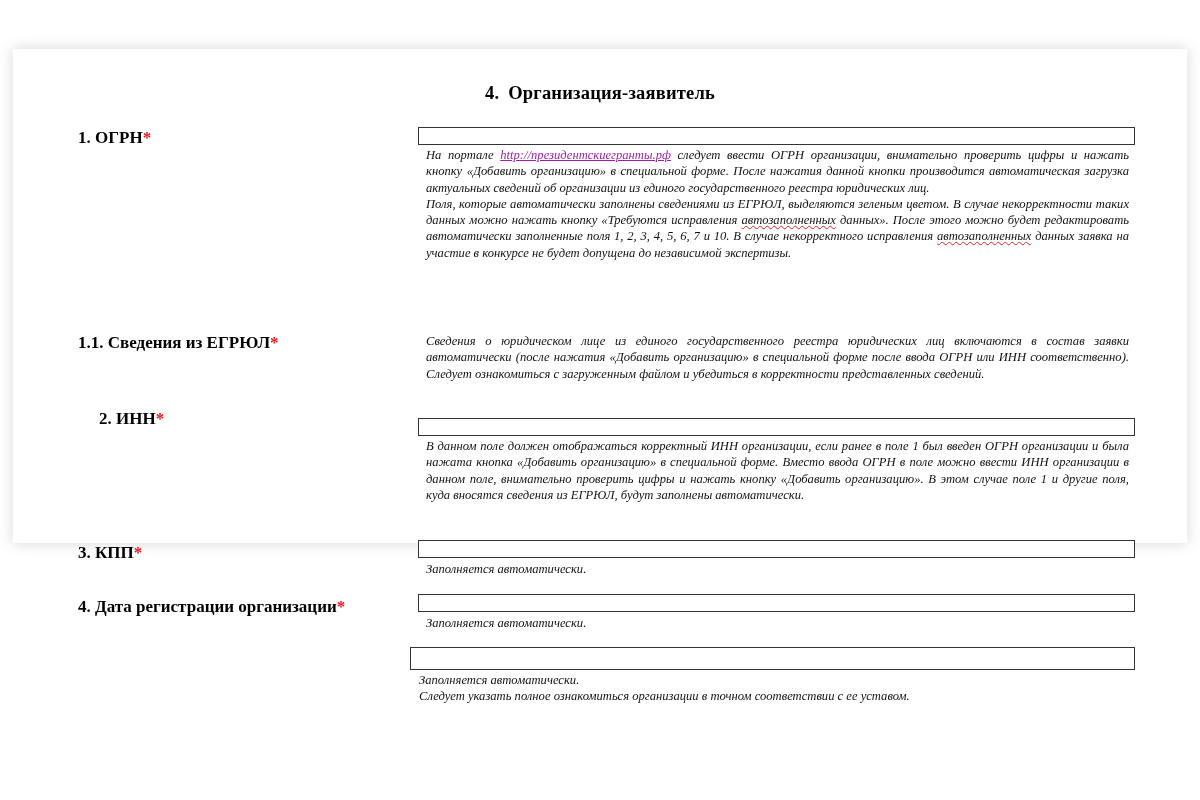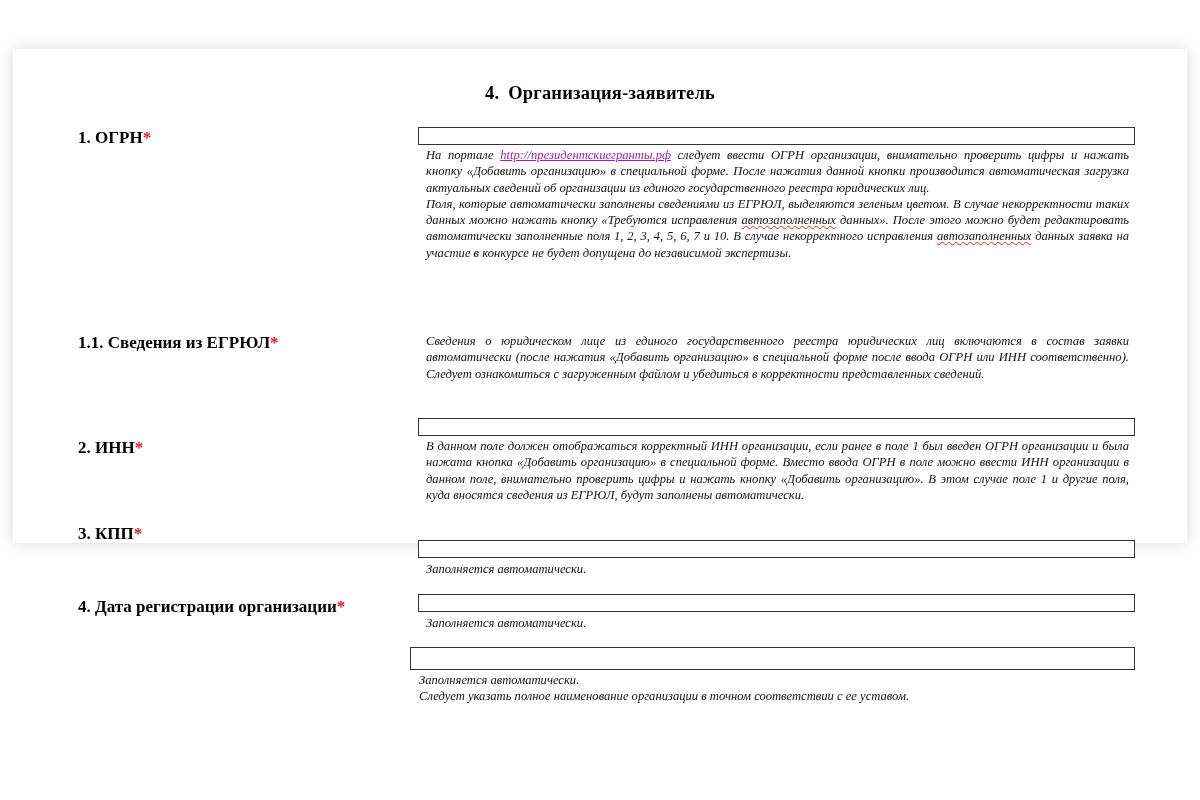--- a/index.html
+++ b/index.html
@@ -48,37 +48,37 @@
   <div class="hint" style="left:413px; top:98px; width:703px;">
     <p><span>На портале </span><a>http://президентскиегранты.рф</a><span> следует ввести ОГРН организации, внимательно проверить цифры и нажать кнопку «Добавить организацию» в специальной форме. После нажатия данной кнопки производится автоматическая загрузка актуальных сведений об организации из единого государственного реестра юридических лиц.</span></p>
     <p><span>Поля, которые автоматически заполнены сведениями из ЕГРЮЛ, выделяются зеленым цветом. В случае некорректности таких данных можно нажать кнопку «Требуются исправления </span><span class="squiggle">автозаполненных</span><span> данных». После этого можно будет редактировать автоматически заполненные поля 1, 2, 3, 4, 5, 6, 7 и 10. В случае некорректного исправления </span><span class="squiggle">автозаполненных</span><span> данных заявка на участие в конкурсе не будет допущена до независимой экспертизы.</span></p>
   </div>
 
   <div class="label" style="top:284px;">
     <span>1.1. Сведения из ЕГРЮЛ</span><span class="star">*</span>
   </div>
   <div class="hint" style="left:413px; top:284px; width:703px;">Сведения о юридическом лице из единого государственного реестра юридических лиц включаются в состав заявки автоматически (после нажатия «Добавить организацию» в специальной форме после ввода ОГРН или ИНН соответственно). Следует ознакомиться с загруженным файлом и убедиться в корректности представленных сведений.</div>
 
-  <div class="label" style="top:389px;">
+  <div class="label" style="top:360px;margin-left:21px;">
     <span>2. ИНН</span><span class="star">*</span>
   </div>
   <div class="field" style="left:405px; top:369px; width:717px;"></div>
   <div class="hint" style="left:413px; top:389px; width:703px;">В данном поле должен отображаться корректный ИНН организации, если ранее в поле 1 был введен ОГРН организации и была нажата кнопка «Добавить организацию» в специальной форме. Вместо ввода ОГРН в поле можно ввести ИНН организации в данном поле, внимательно проверить цифры и нажать кнопку «Добавить организацию». В этом случае поле 1 и другие поля, куда вносятся сведения из ЕГРЮЛ, будут заполнены автоматически.</div>
 
-  <div class="label" style="top:475px;">
+  <div class="label" style="top:494px;">
     <span>3. КПП</span><span class="star">*</span>
   </div>
   <div class="field" style="left:405px; top:491px; width:717px;"></div>
   <div class="hint" style="left:413px; top:512px; width:703px;">Заполняется автоматически.</div>
 
   <div class="label" style="top:548px;">
     <span>4. Дата регистрации организации</span><span class="star">*</span>
   </div>
   <div class="field" style="left:405px; top:545px; width:717px;"></div>
   <div class="hint" style="left:413px; top:566px; width:703px;">Заполняется автоматически.</div>
 
   <div class="field" style="left:397px; top:598px; width:725px; height:23px;"></div>
   <div class="hint" style="left:406px; top:623px; width:710px;">
     <p>Заполняется автоматически.</p>
-    <p>Следует указать полное наименование организации в точном соответствии с ее уставом.</p>
+    <p>Следует указать полное ознакомиться организации в точном соответствии с ее уставом.</p>
   </div>
 
 </div>
 
 </body></html>

